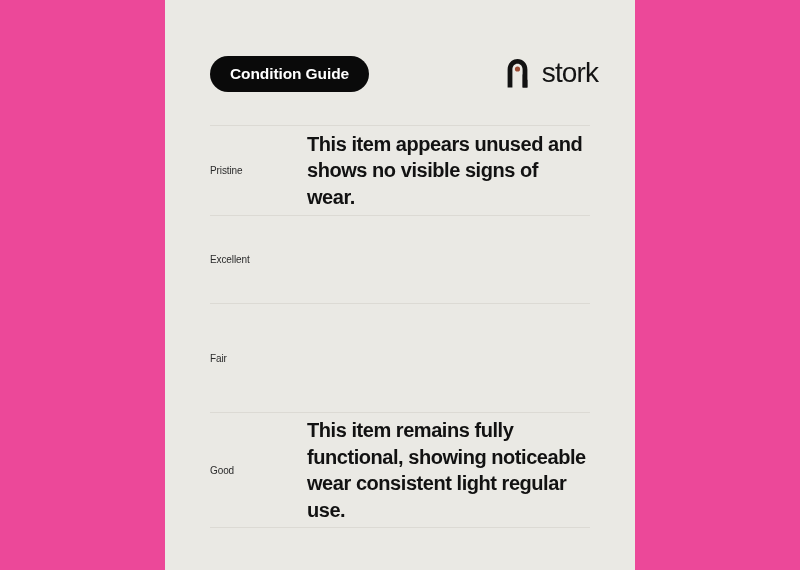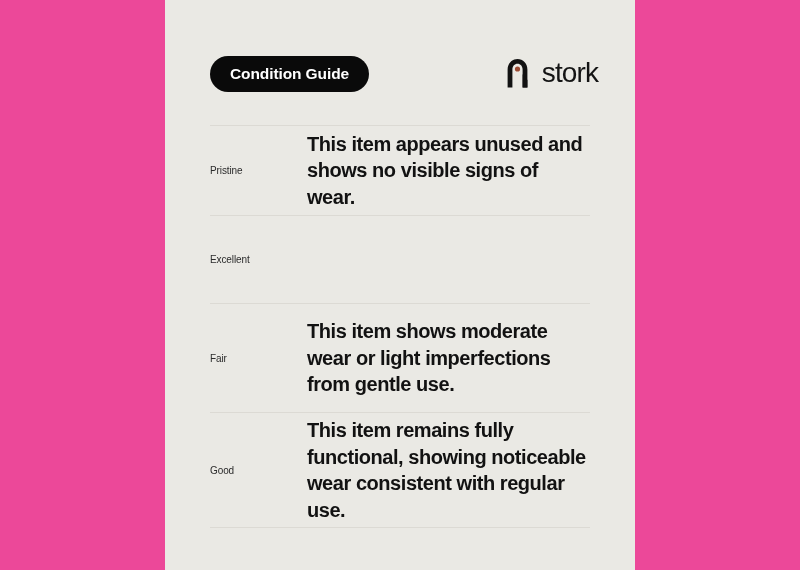--- a/index.html
+++ b/index.html
@@ -135,28 +135,27 @@
       <div class="divider"></div>
 
       <div class="row row-exc">
         <div class="cell-label">Excellent</div>
       </div>
 
       <div class="divider"></div>
 
       <div class="row row-good">
         <div class="cell-label">Fair</div>
-        <div class="cell-desc">This item shows moderate wear or light imperfections from gentle use.</div>
       </div>
 
       <div class="divider"></div>
 
       <div class="row row-fair">
         <div class="cell-label">Good</div>
-        <div class="cell-desc">This item remains fully functional, showing noticeable wear consistent with regular use.</div>
+        <div class="cell-desc">This item remains fully functional, showing noticeable wear consistent light regular use.</div>
       </div>
 
       <div class="divider"></div>
 
     </div>
 
   </div>
 
 </div>
 

